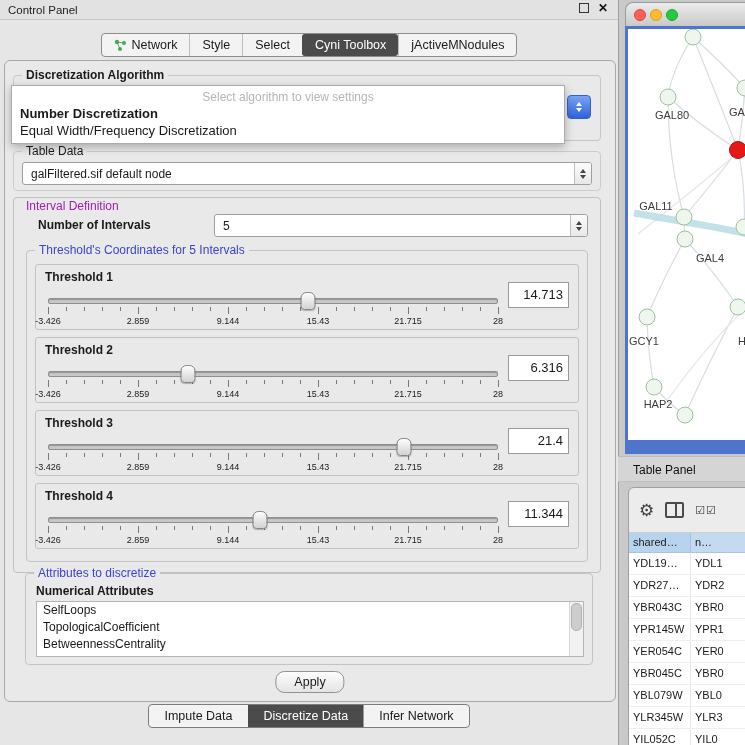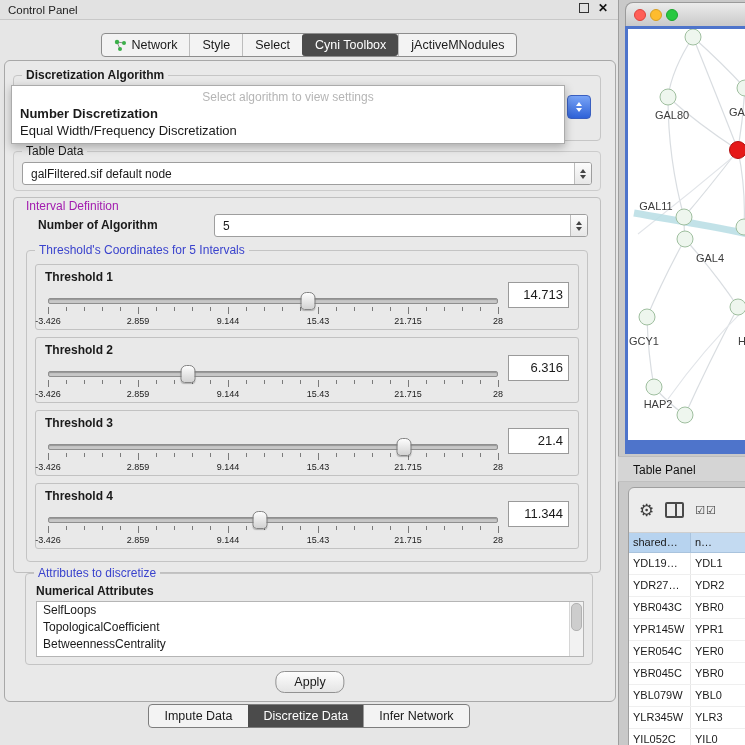--- a/index.html
+++ b/index.html
@@ -213,21 +213,21 @@
           <span class="val">galFiltered.sif default node</span>
           <span class="stepper">
               <i class="arr-up"></i>
               <i class="arr-dn"></i>
             </span>
         </div>
       </div>
 
       <div class="group interval-group">
         <span class="group-title gt-green">Interval Definition</span>
-        <span class="ni-label">Number of Algorithm</span>
+        <span class="ni-label">Number of Intervals</span>
         <div class="combo ni-combo">
           <span class="val">5</span>
           <span class="stepper">
               <i class="arr-up"></i>
               <i class="arr-dn"></i>
             </span>
         </div>
 
         <div class="group thresholds-group">
           <span class="group-title gt-blue">Threshold's Coordinates for 5 Intervals</span>

